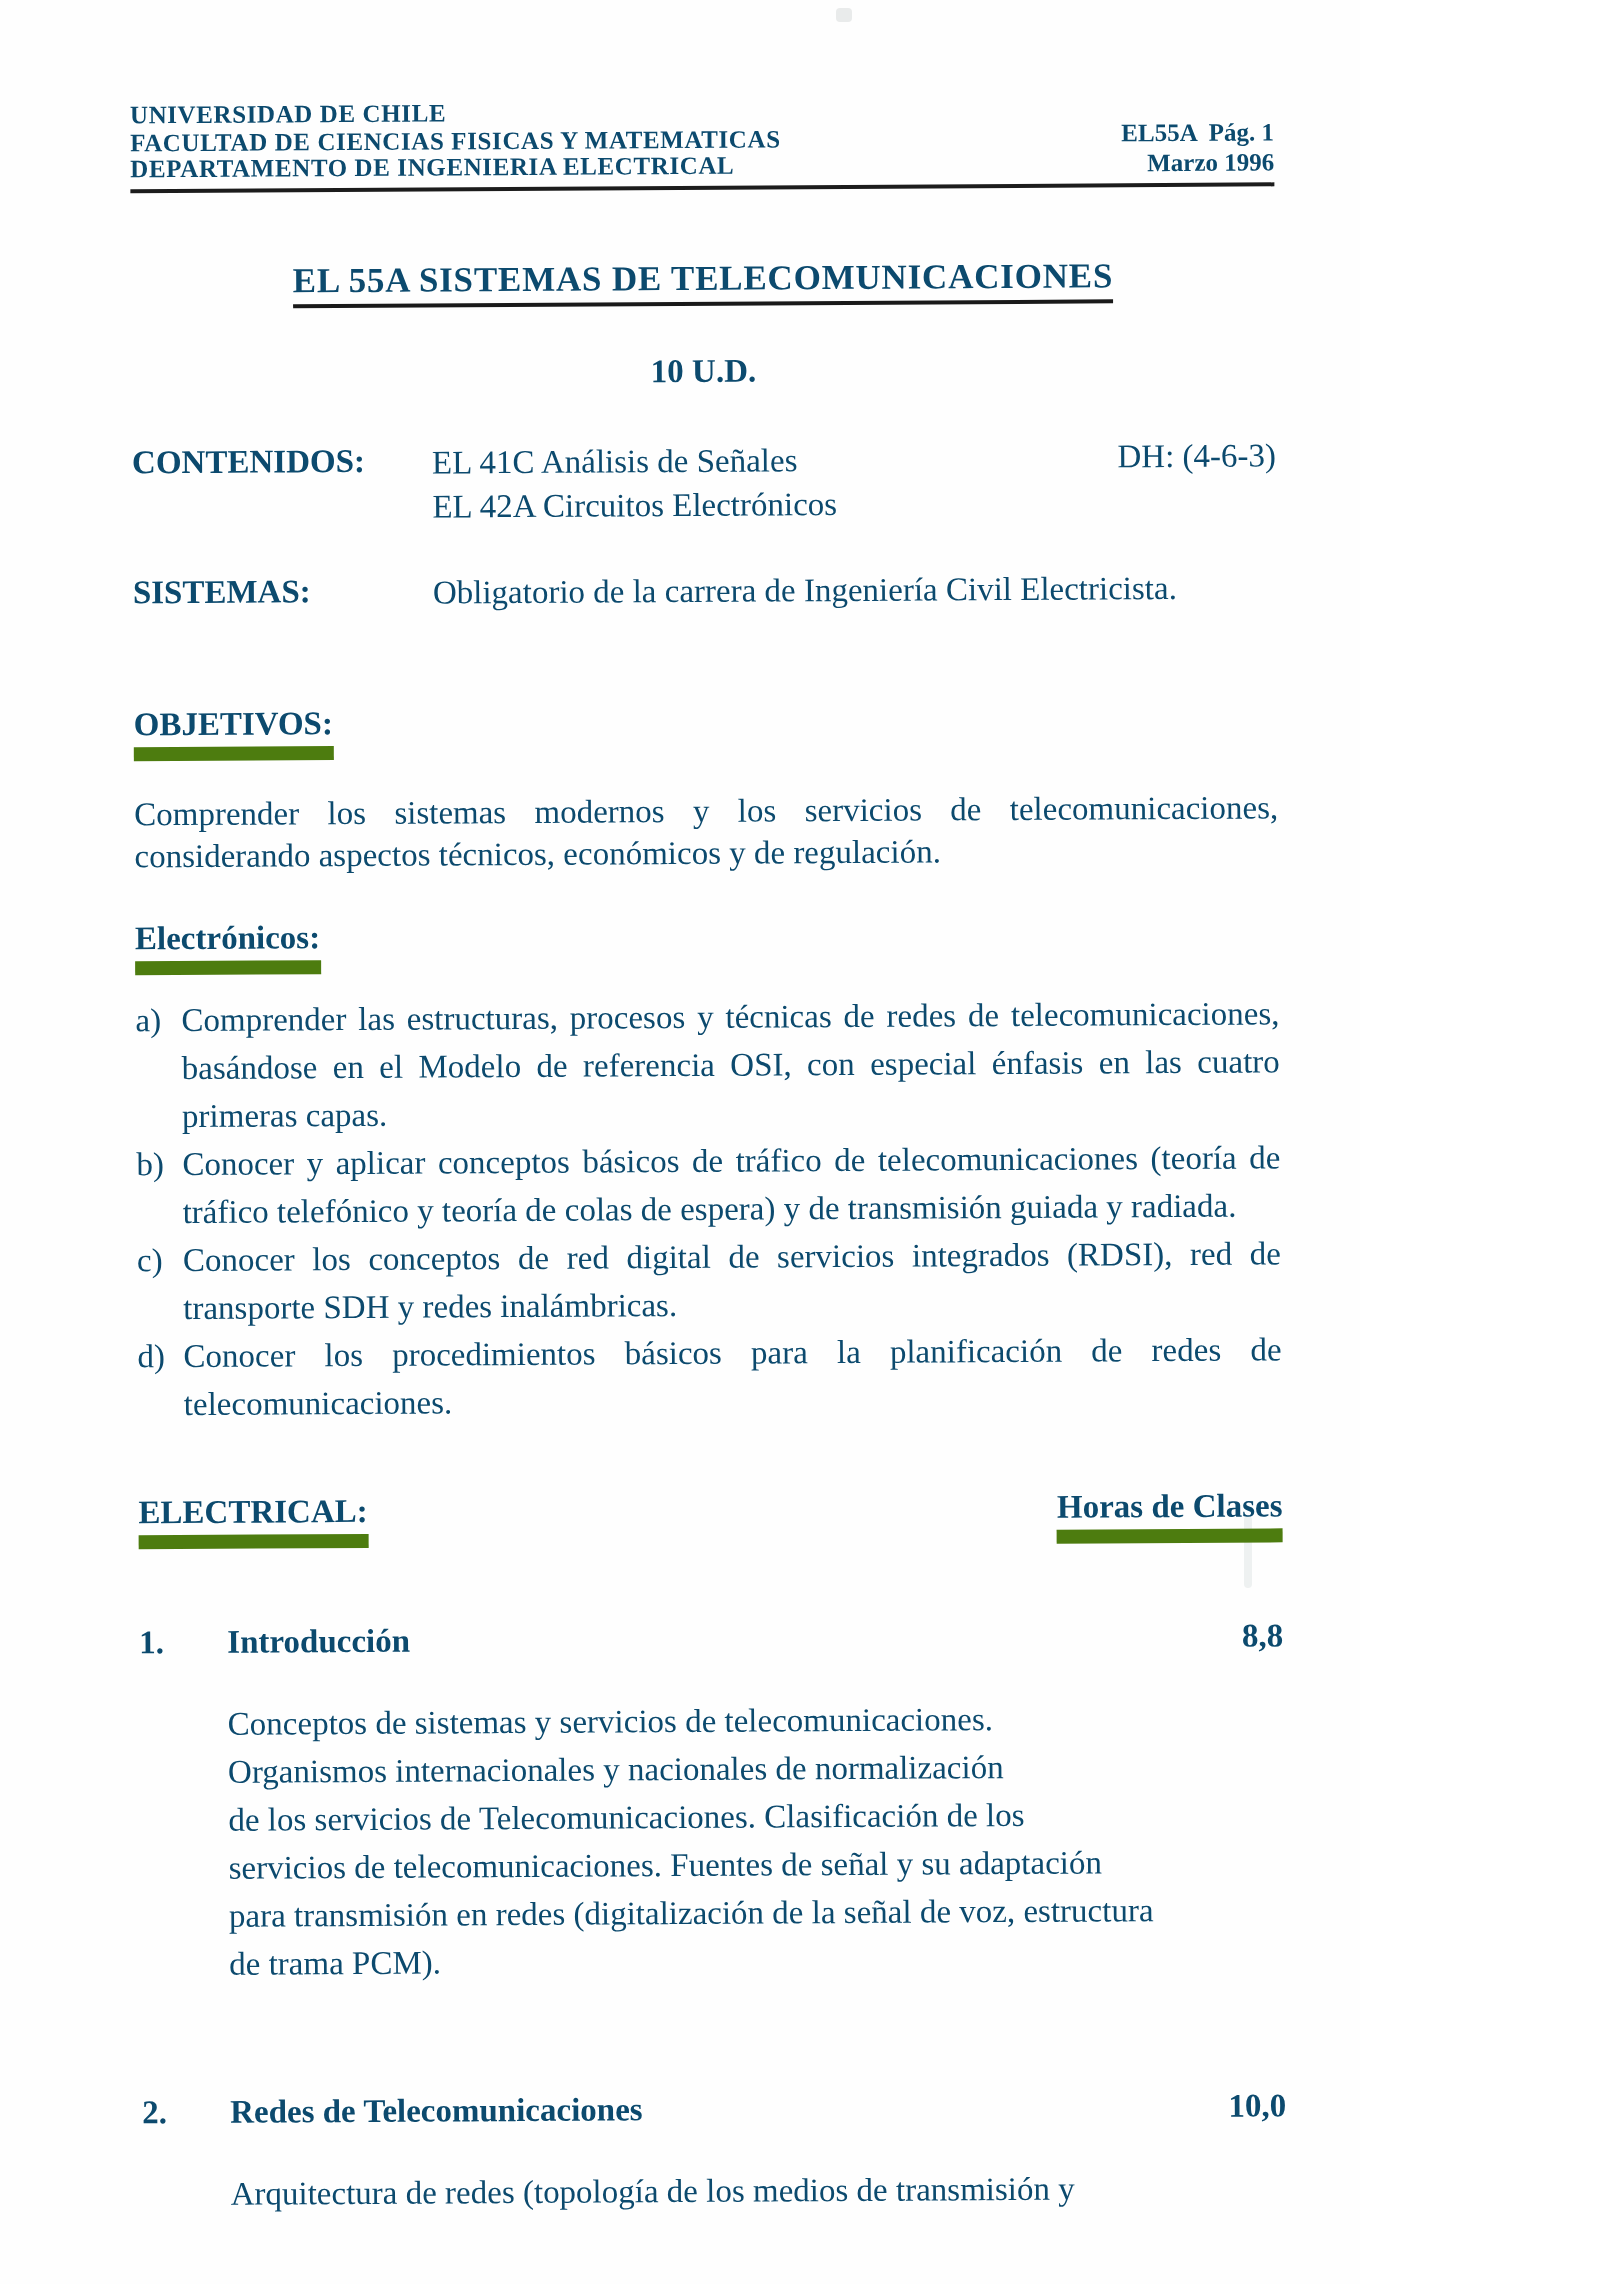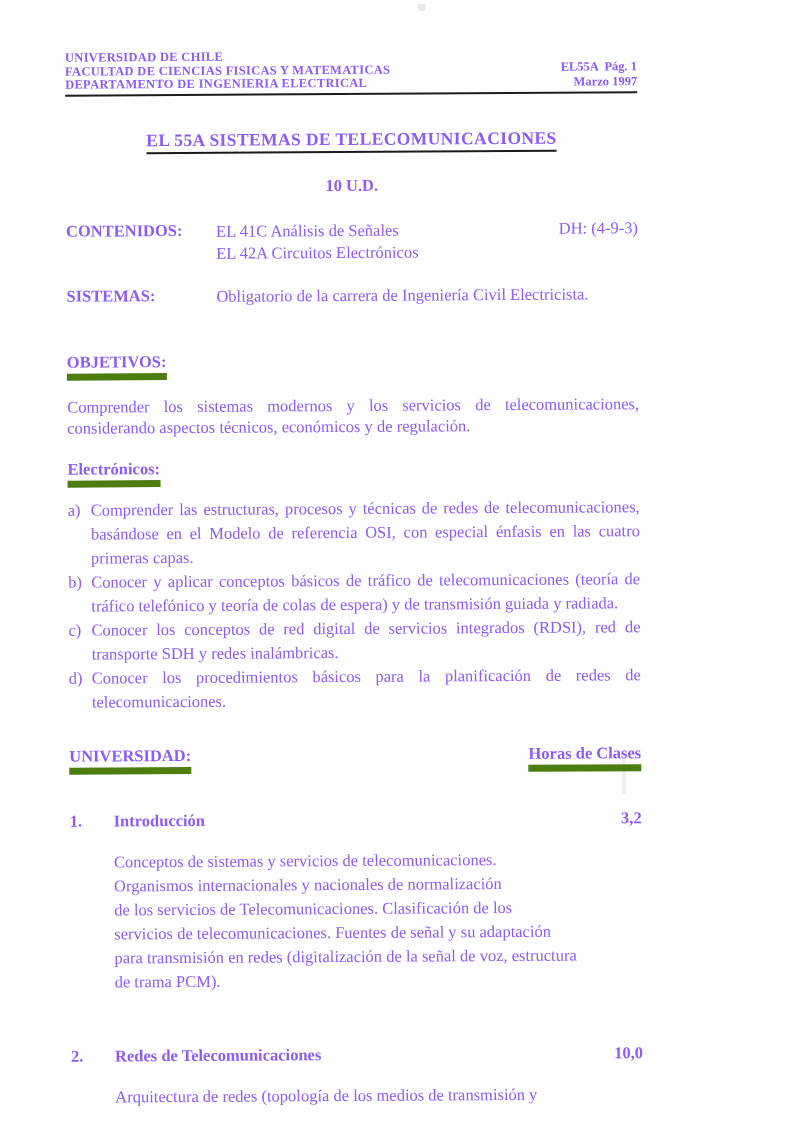--- a/index.html
+++ b/index.html
@@ -7,21 +7,21 @@
     padding: 0;
     background: #ffffff;
   }
   .page {
     position: relative;
     width: 680px;
     height: 1142px;
     background: #fefefe;
     overflow: hidden;
     font-family: "Liberation Serif", "DejaVu Serif", serif;
-    color: #8b5cf6;
+    color: #0c4a6e;
   }
   .content {
     position: absolute;
     top: 0; left: 0; right: 0;
     padding: 50px 40px 0 68px;
     transform: rotate(-0.35deg);
     transform-origin: 50% 50%;
   }
   
   .header-row {
@@ -163,37 +163,37 @@
   <div class="content">
 
     <div class="header-row">
       <div class="header-left">
         <div>UNIVERSIDAD DE CHILE</div>
         <div>FACULTAD DE CIENCIAS FISICAS Y MATEMATICAS</div>
         <div>DEPARTAMENTO DE INGENIERIA ELECTRICAL</div>
       </div>
       <div class="header-right">
         <div>EL55A  Pág. 1</div>
-        <div>Marzo 1997</div>
+        <div>Marzo 1996</div>
       </div>
     </div>
     <div class="header-rule"></div>
 
     <div class="title-wrap">
       <span class="course-title">EL 55A SISTEMAS DE TELECOMUNICACIONES</span>
     </div>
     <div class="credits">10 U.D.</div>
 
     <div class="label-row requisitos-row">
       <div class="row-label">CONTENIDOS:</div>
       <div class="row-content">
         <div>EL 41C Análisis de Señales</div>
         <div>EL 42A Circuitos Electrónicos</div>
       </div>
-      <div class="dh">DH: (4-9-3)</div>
+      <div class="dh">DH: (4-6-3)</div>
     </div>
 
     <div class="label-row caracter-row">
       <div class="row-label">SISTEMAS:</div>
       <div class="row-content">Obligatorio de la carrera de Ingeniería Civil Electricista.</div>
     </div>
 
     <div class="objetivos-heading-wrap">
       <span class="section-heading">OBJETIVOS:</span>
     </div>
@@ -216,29 +216,29 @@
         <span class="obj-marker">c)</span>
         <span class="obj-text">Conocer los conceptos de red digital de servicios integrados (RDSI), red de transporte SDH y redes inalámbricas.</span>
       </div>
       <div class="obj-item">
         <span class="obj-marker">d)</span>
         <span class="obj-text">Conocer los procedimientos básicos para la planificación de redes de telecomunicaciones.</span>
       </div>
     </div>
 
     <div class="contenidos-head">
-      <span class="section-heading">UNIVERSIDAD:</span>
+      <span class="section-heading">ELECTRICAL:</span>
       <span class="section-heading">Horas de Clases</span>
     </div>
 
     <div>
       <div class="content-item-head item1-head">
         <span class="item-num">1.</span>
         <span class="item-title">Introducción</span>
-        <span class="item-hours">3,2</span>
+        <span class="item-hours">8,8</span>
       </div>
       <div class="item-desc">
         <div>Conceptos de sistemas y servicios de telecomunicaciones.</div>
         <div>Organismos internacionales y nacionales de normalización</div>
         <div>de los servicios de Telecomunicaciones. Clasificación de los</div>
         <div>servicios de telecomunicaciones. Fuentes de señal y su adaptación</div>
         <div>para transmisión en redes (digitalización de la señal de voz, estructura</div>
         <div>de trama PCM).</div>
       </div>
     </div>

